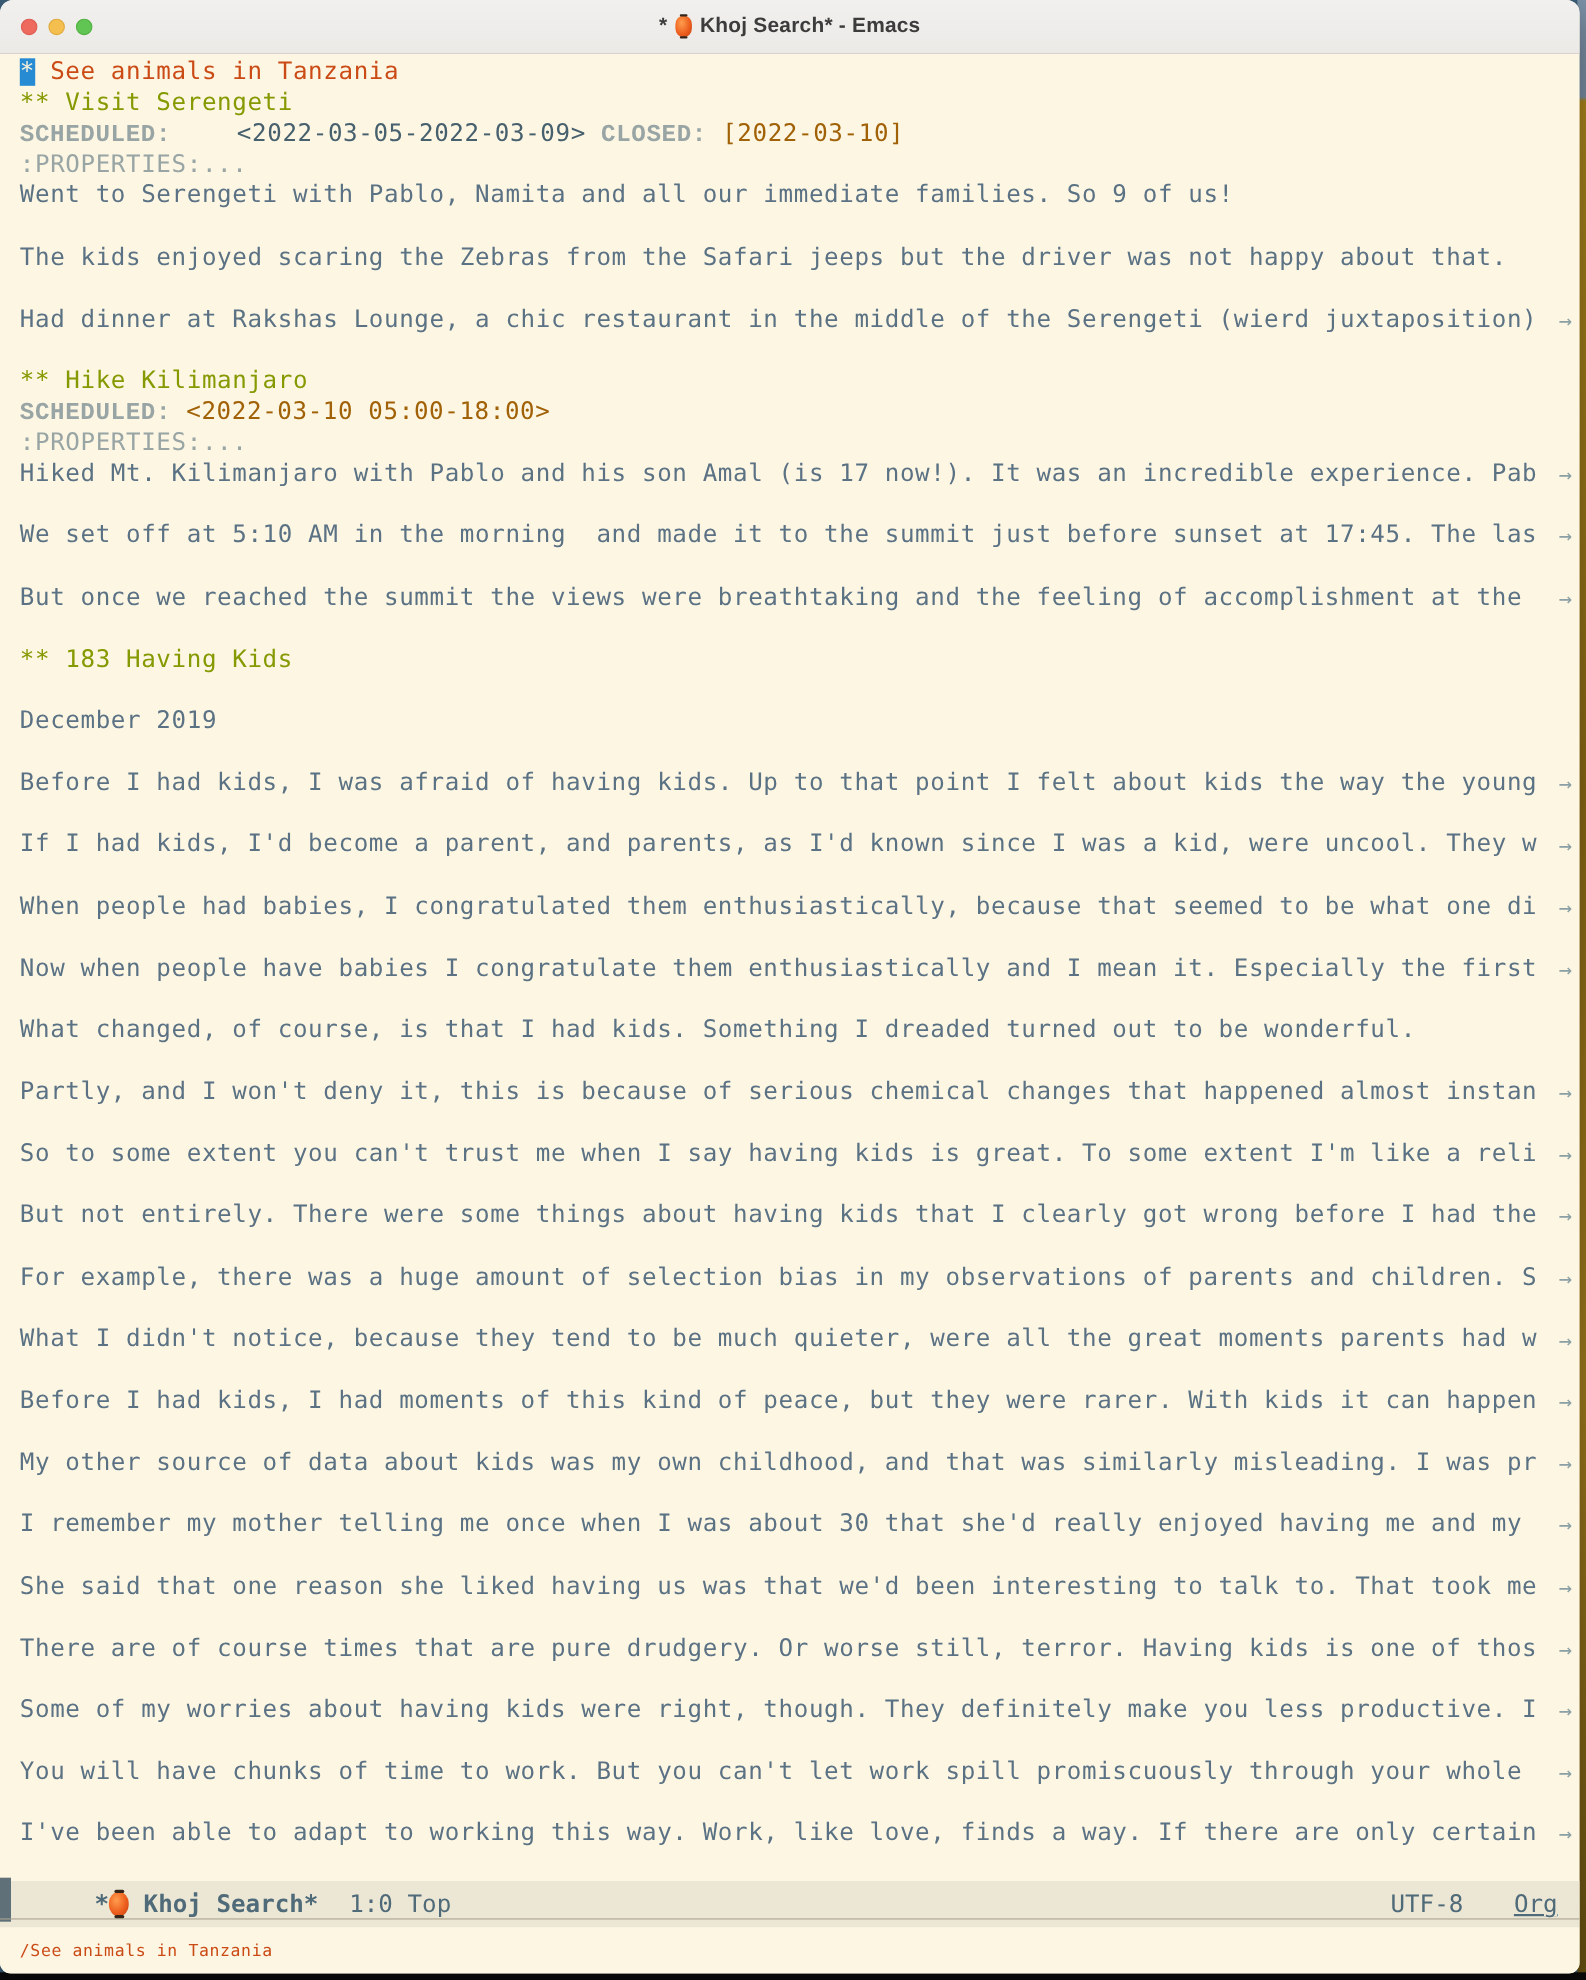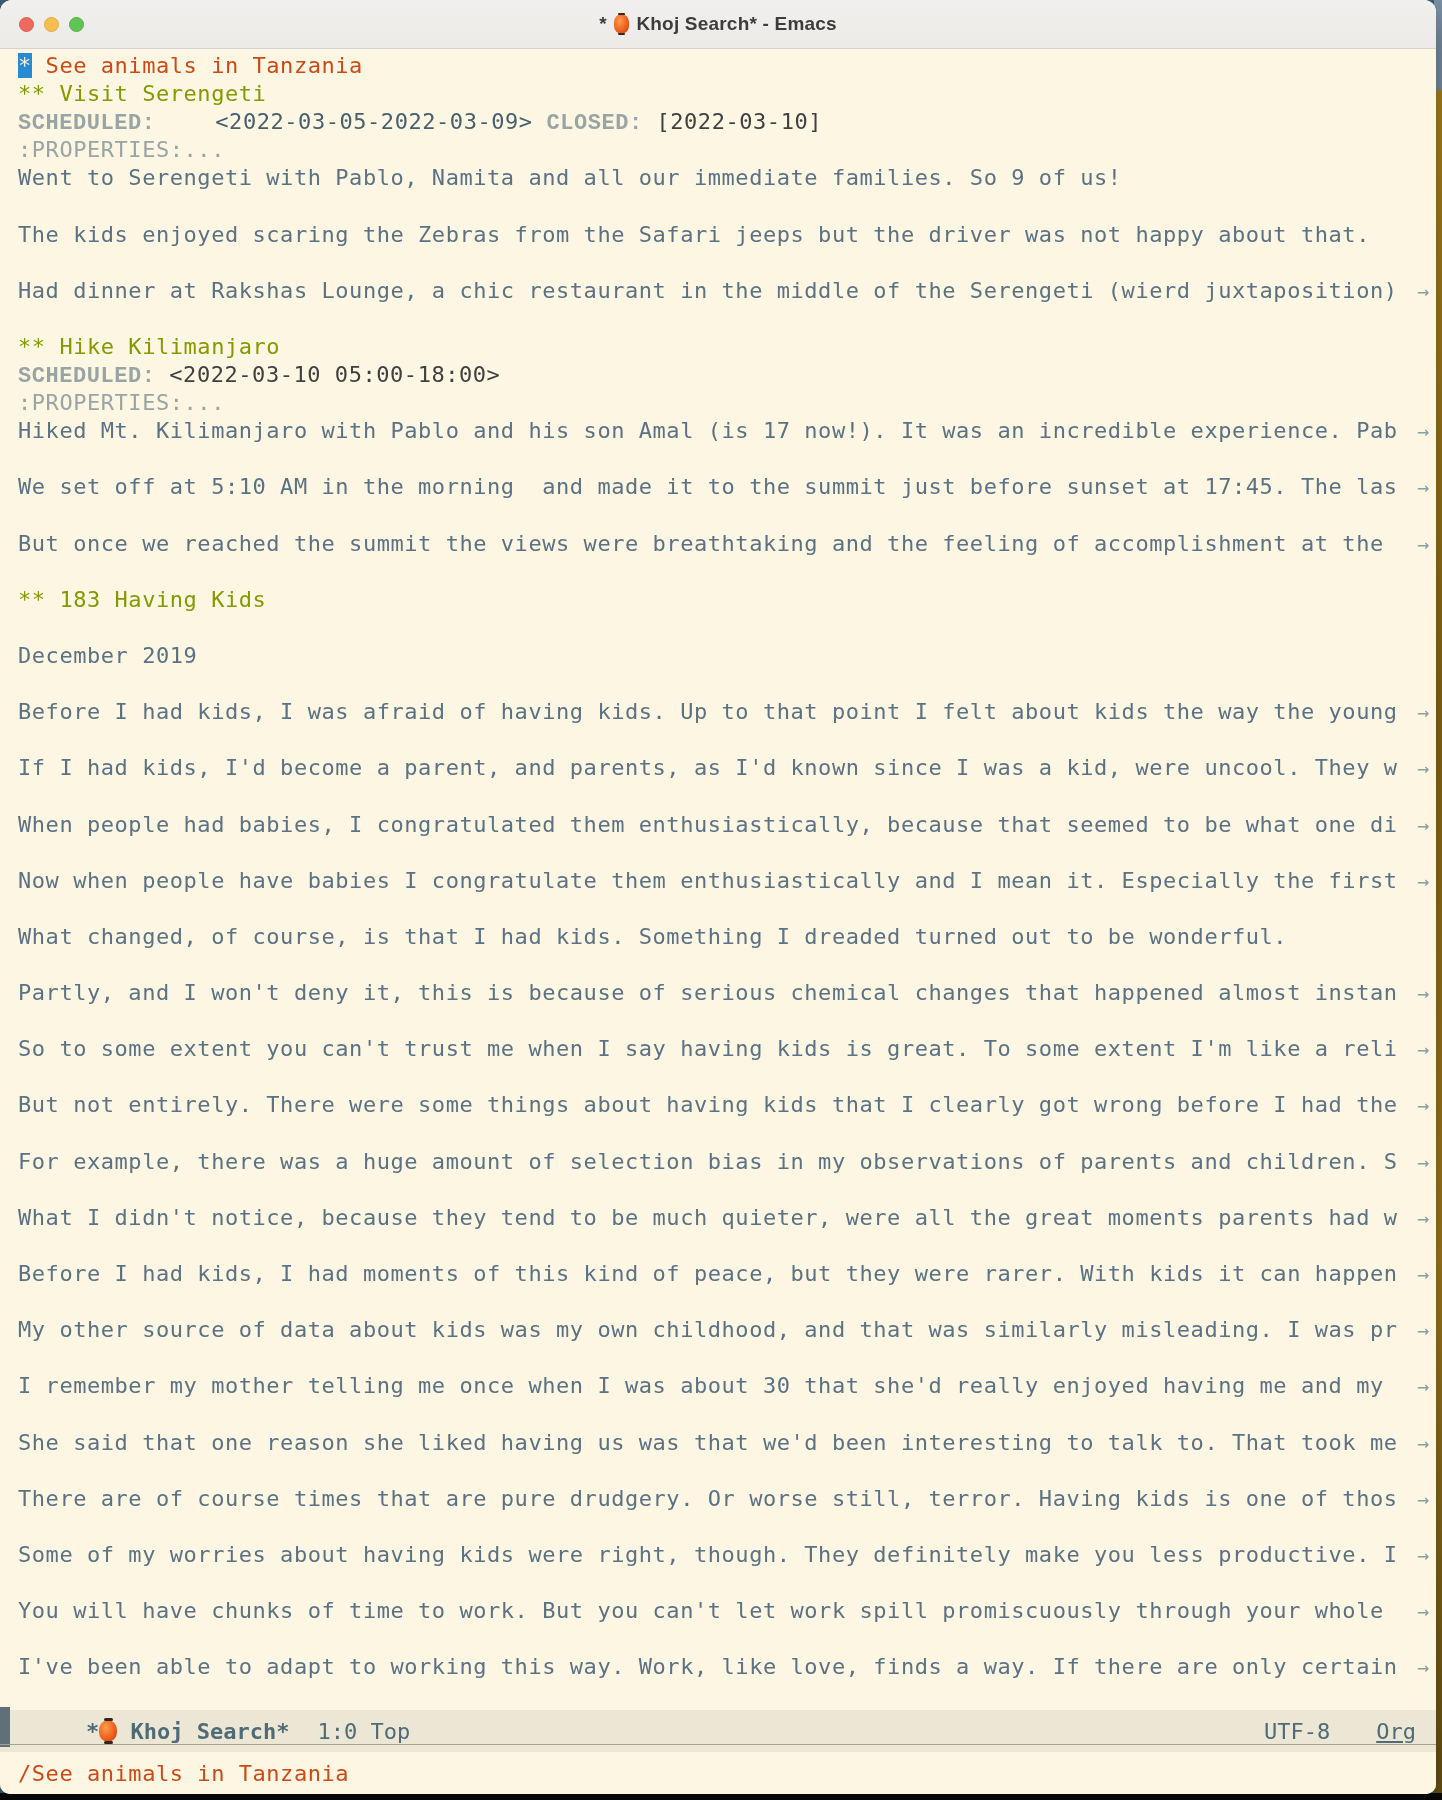--- a/index.html
+++ b/index.html
@@ -51,37 +51,37 @@
     font-size:22px; letter-spacing:0.55px; color:#5b7284;
   }
   .line { height:28.1px; line-height:28.1px; white-space:pre; position:relative; }
   .line.h1 { color:#cb4b16; }
   .line.h2 { color:#859900; }
   .line.drawer { color:#98a5a4; }
   .cursor { background:#268bd2; color:#f6efdc; }
   .kw   { color:#98a5a4; font-weight:bold;font-family:Liberation Mono, monospace; }
   .sp   { color:#5b7284; }
   .dim  { color:#47606e;margin-left:46px; }
-  .blue { color:#404040; }
+  .blue { color:#a16207; }
   .trunc { position:absolute; right:7px; top:0; color:#8ba0a5; letter-spacing:0; font-size:20px; }
   
   .modeline {
     flex:0 0 42px; background:#ece7d5; position:relative;
     display:flex; align-items:center; font-size:22px; color:#4f6a78;
   }
   .modeline::after { content:""; position:absolute; left:0; right:0; bottom:7px; border-bottom:1px solid #a9a291; }
   .ml-bar { position:absolute; left:0; top:-3px; width:10px; height:40px; background:#5f7078; }
   .ml-name { margin-left:86px; font-weight:bold; display:flex; align-items:center; white-space:pre; }
   .ml-pos { margin-left:28px; white-space:pre; }
   .ml-right { margin-left:auto; margin-right:20px; display:flex; gap:46px; align-items:center; }
   .ml-mode { font-weight:normal; text-decoration:underline; }
   
   .minibuffer {
     flex:0 0 42px; display:flex; align-items:center; padding-left:18px;
-    font-size:22px; letter-spacing:0.55px; color:#cb4b16; background:#fdf6e3; white-space:pre;
+    font-size:15px; letter-spacing:0.55px; color:#cb4b16; background:#fdf6e3; white-space:pre;
   }
 </style>
 </head>
 <body>
 
 <div class="bg-right-strip"></div>
 <div class="bg-bottom-strip"></div>
 
 <div class="window">
 

